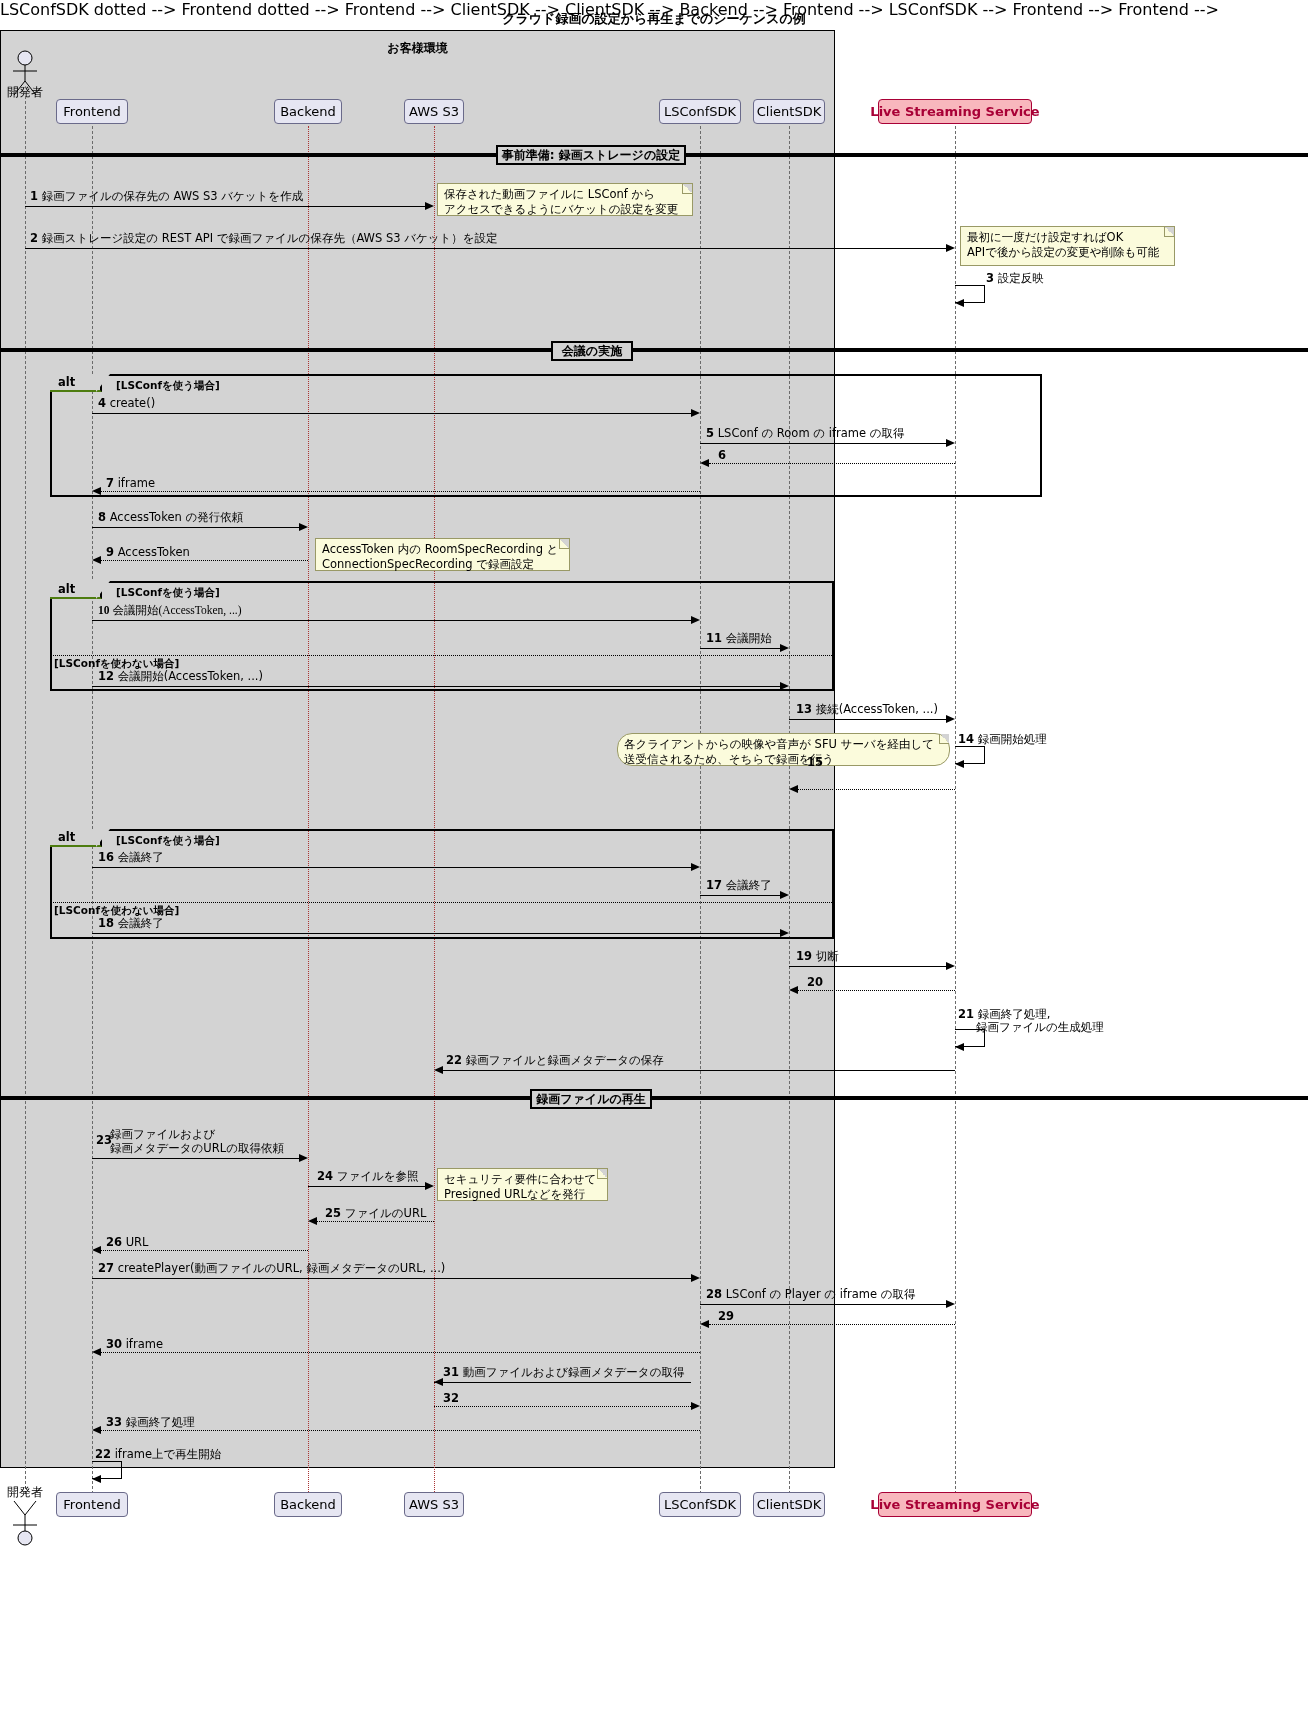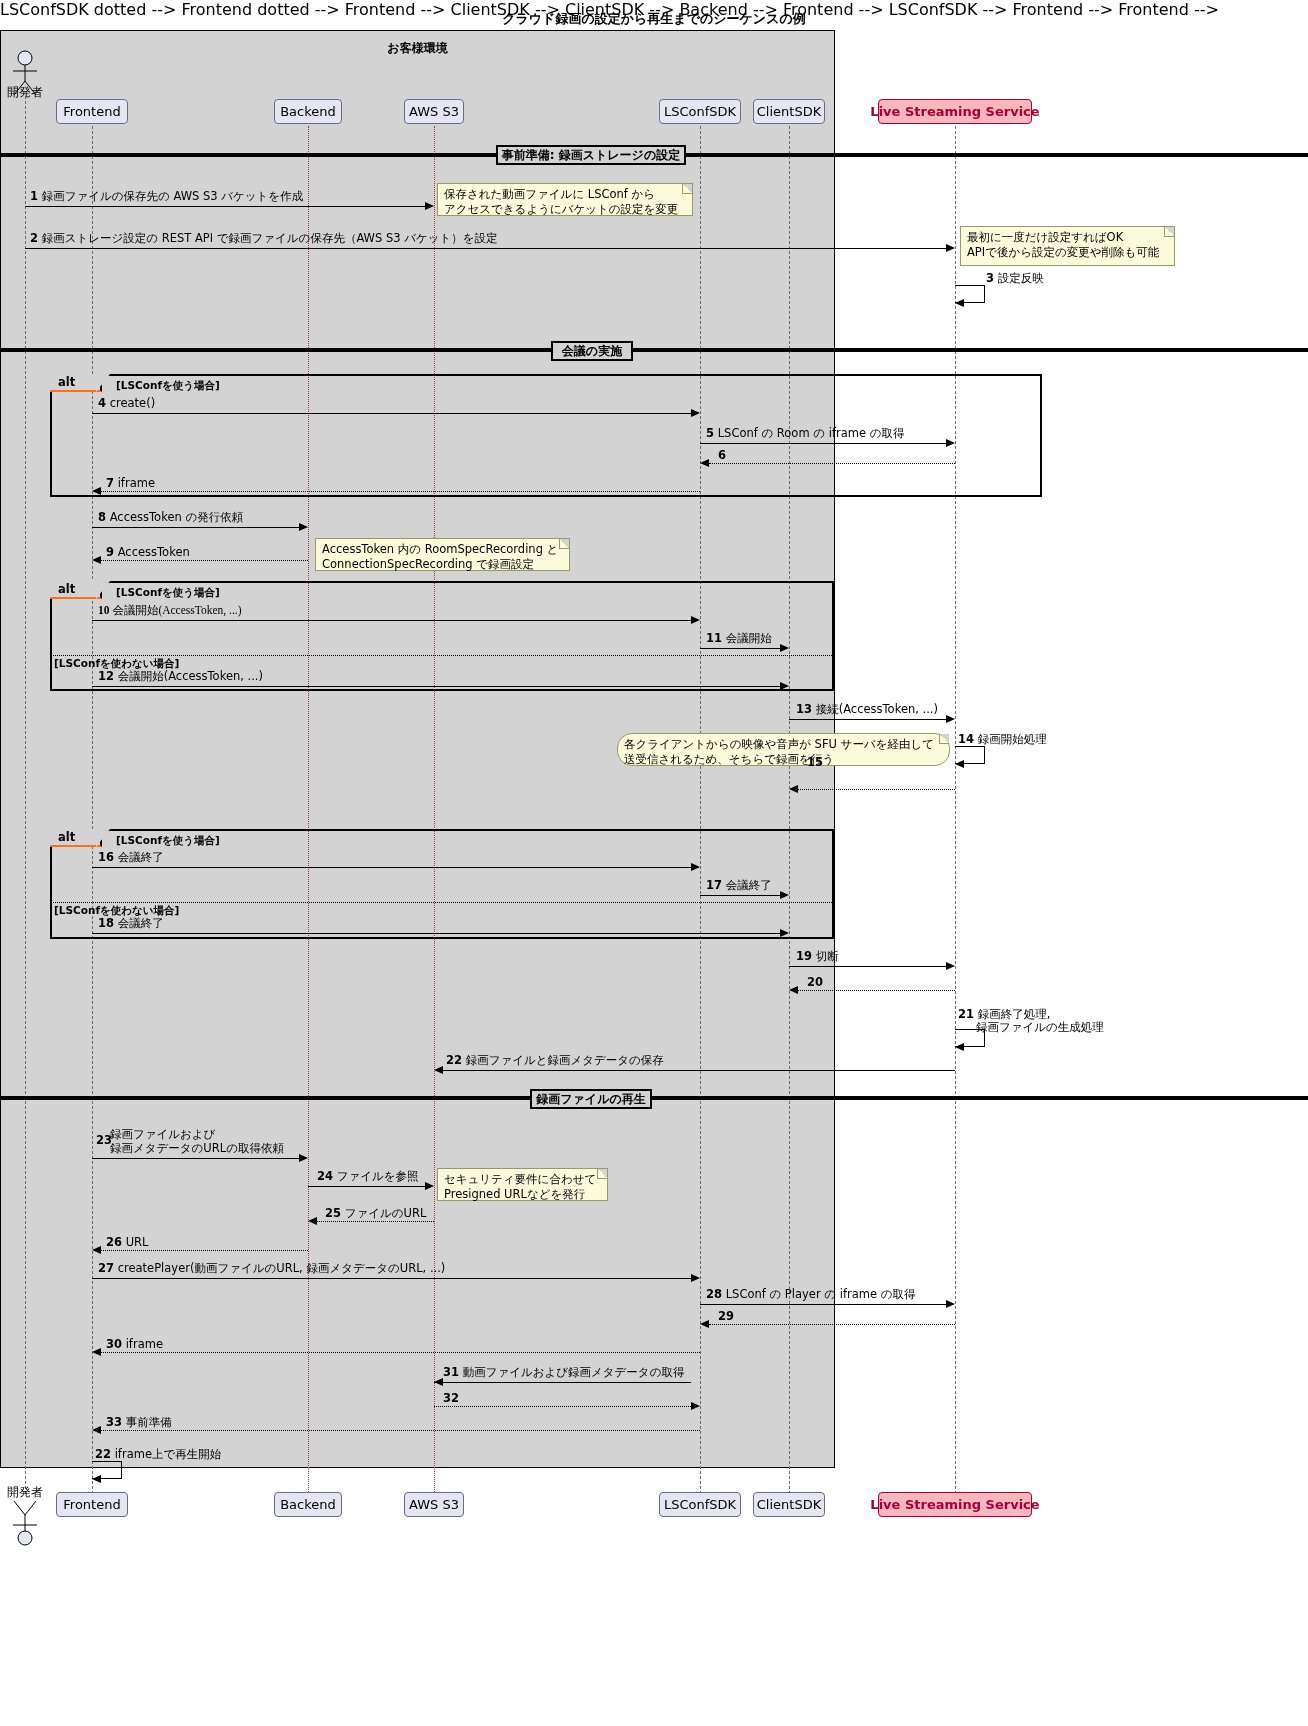--- a/index.html
+++ b/index.html
@@ -45,21 +45,21 @@
   .selfbox{box-sizing:border-box;border:1px solid #000;border-left:none;height:18px;}
 
   
   .note{box-sizing:border-box;background:#fbfbdc;border:1px solid #999966;font-size:11.5px;line-height:15px;
         color:#000;padding:3px 6px;white-space:pre;position:absolute;}
   .note .fold{position:absolute;top:0;right:0;width:9px;height:9px;
         background:linear-gradient(225deg,#d3d3d3 0 50%,transparent 50% 100%);border-left:1px solid #999966;border-bottom:1px solid #999966;}
 
   
   .altframe{box-sizing:border-box;border:2px solid #000;background:transparent;}
-  .altlabelbox{box-sizing:border-box;border-right:2px solid #000;border-bottom:2px solid #f97316;background:#d3d3d3;
+  .altlabelbox{box-sizing:border-box;border-right:2px solid #000;border-bottom:2px solid #4d7c0f;background:#d3d3d3;
        font-size:11.5px;font-weight:bold;display:flex;align-items:center;padding-left:8px;color:#000;}
   .altcond{font-size:10.5px;font-weight:bold;white-space:nowrap;color:#000;}
   .altsep{border-top:1px dotted #000;height:0;}
 </style>
 </head>
 <body>
 
 <div id="stage">
 
   
@@ -427,21 +427,21 @@
   <div class="abs msgtext" style="left:443px;top:1392px;">
     <b>32</b>
     <span></span>
   </div>
   <div class="abs msgline dotted" style="left:434px;top:1406px;width:257px;"></div>
   <div class="abs arrow r" style="left:691px;top:1402px;"></div>
 
    Frontend --&gt;
   <div class="abs msgtext" style="left:106px;top:1416px;">
     <b>33</b>
-    <span>事前準備</span>
+    <span>録画終了処理</span>
   </div>
   <div class="abs msgline dotted" style="left:101px;top:1430px;width:599px;"></div>
   <div class="abs arrow l" style="left:92px;top:1426px;"></div>
 
   
   <div class="abs msgtext" style="left:95px;top:1448px;">
     <b>22</b>
     <span>iframe上で再生開始</span>
   </div>
   <div class="abs selfbox" style="left:92px;top:1461px;width:30px;"></div>

